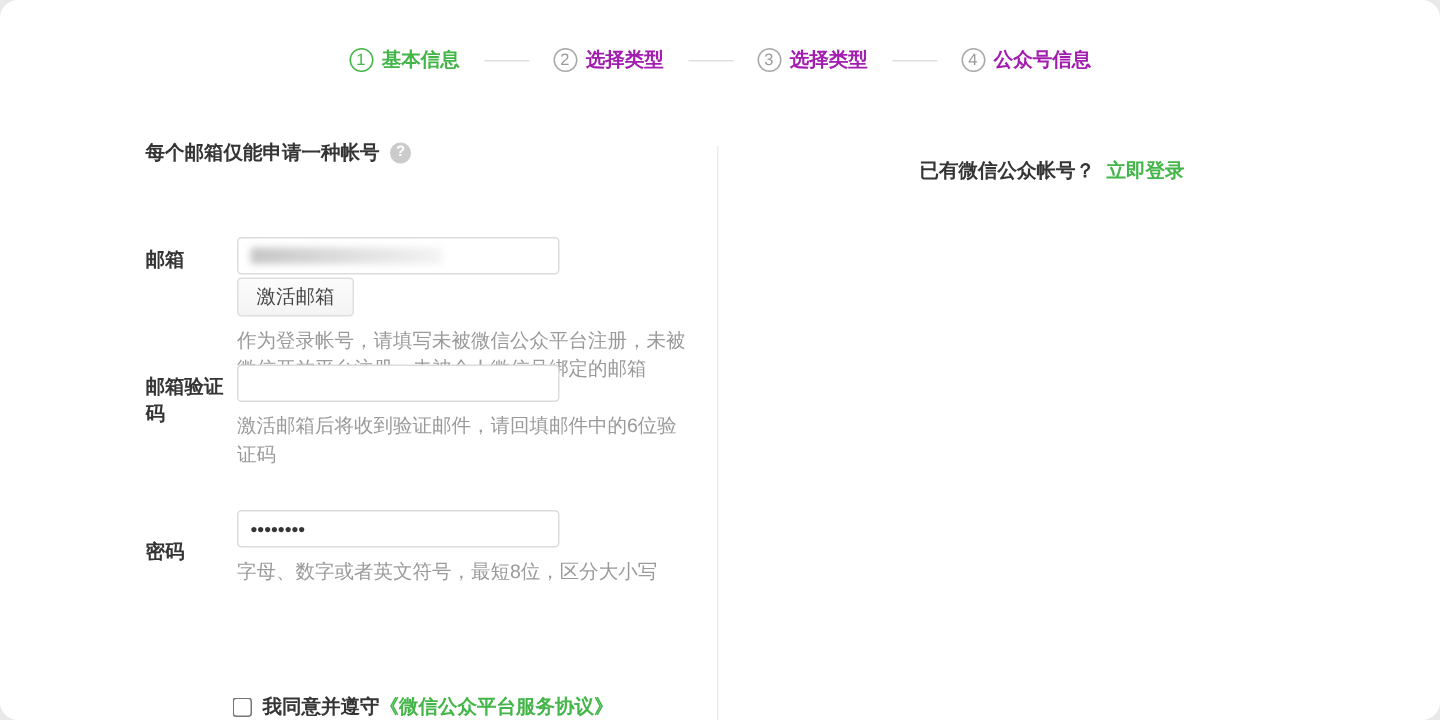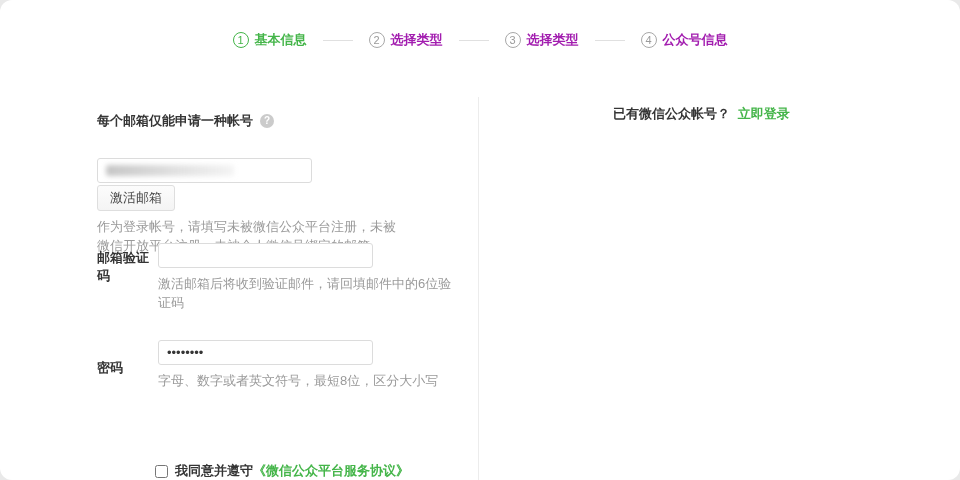--- a/index.html
+++ b/index.html
@@ -36,21 +36,21 @@
     width: 30px; height: 1px; background: #e0e0e0; margin: 0 16px;
   }
 
   
   .v-divider {
     position: absolute; left: 478px; top: 97px; bottom: 0;
     width: 1px; background: #ececec;
   }
 
   .form-header {
-    position: absolute; left: 97px; top: 112px;
+    position: absolute; left: 97px; top: 93px;
     font-size: 13px; font-weight: bold; color: #353535;
     display: flex; align-items: center; justify-content: space-between;
   }
   .help-icon {
     display: inline-block; width: 14px; height: 14px; margin-left: 7px;
     border-radius: 50%; background: #cbcbcb; color: #ffffff;
     font-size: 10px; font-weight: bold; line-height: 14px; text-align: center;
   }
 
   .row { position: absolute; left: 97px; display: flex; }
@@ -133,20 +133,21 @@
   </div>
 
   <div class="v-divider"></div>
 
   <div class="form-header">
     <span>每个邮箱仅能申请一种帐号</span>
     <span class="help-icon">?</span>
   </div>
 
   <div class="row" style="top:158px;">
+    <div class="row-label">邮箱</div>
     <div class="row-field">
       <div class="input-wrap">
         <input class="text-input" type="text" style="">
         <span class="blur-smudge"></span>
       </div>
       <button class="activate-btn">激活邮箱</button>
       <div class="helper">作为登录帐号，请填写未被微信公众平台注册，未被微信开放平台注册，未被个人微信号绑定的邮箱</div>
     </div>
   </div>
 

